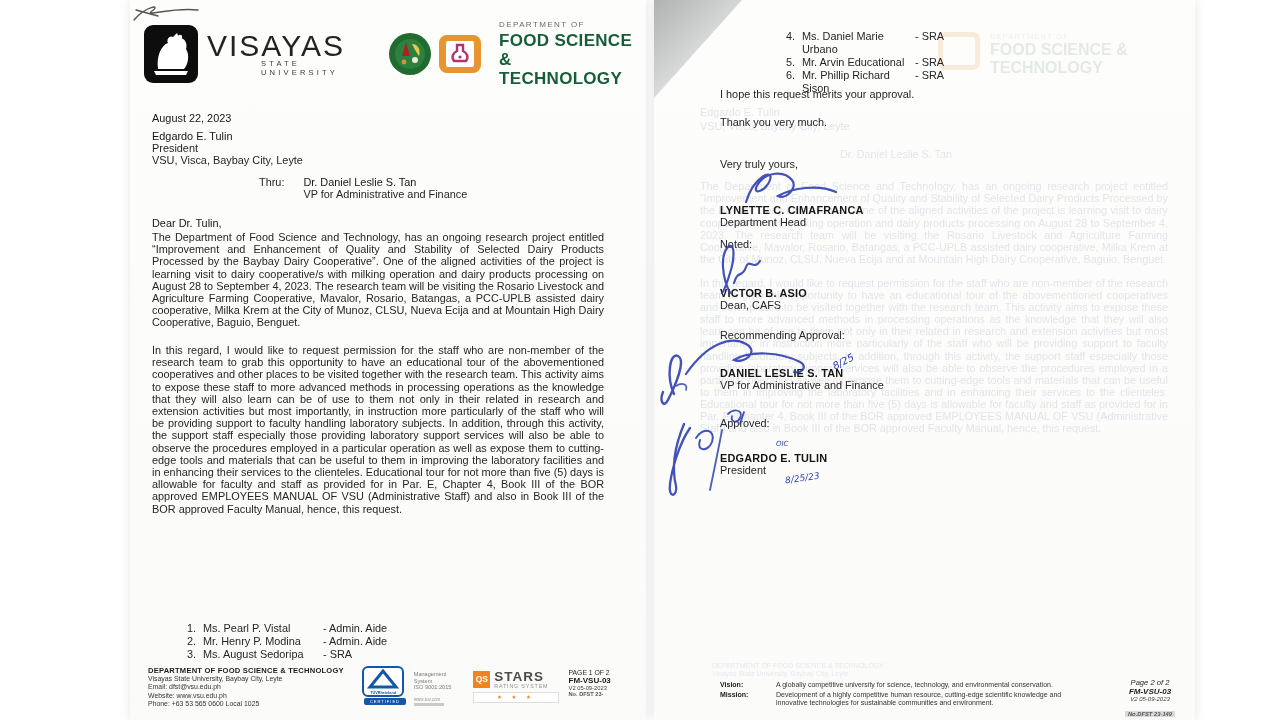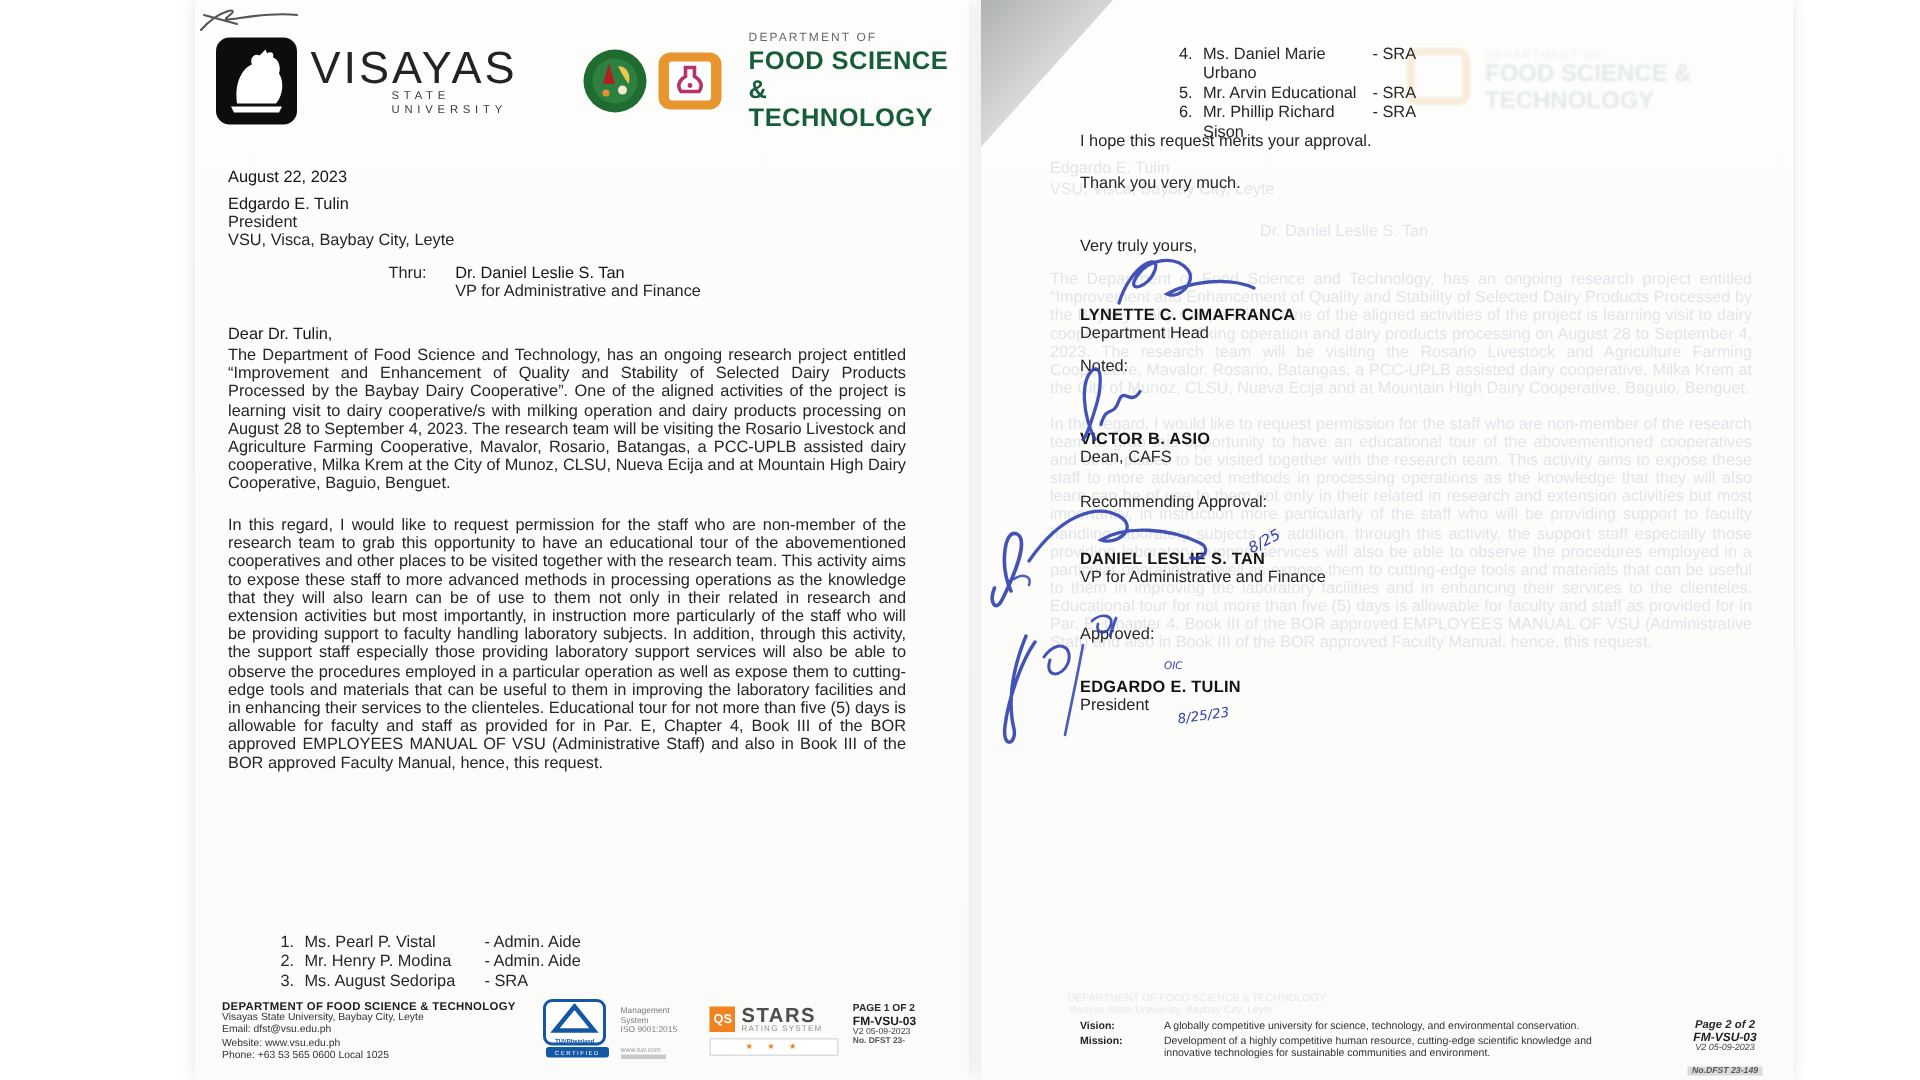--- a/index.html
+++ b/index.html
@@ -56,21 +56,21 @@
   .iso-url { font-size:4.6px; color:#9a9a9a; margin-top:6px; }
   .iso-bar { width:30px; height:3px; background:#c9c9c9; margin-top:1px; }
   .qs { margin-left:12px; width:86px; padding-top:4px; }
   .qs-top { display:flex; align-items:center; }
   .qs-box { width:17px; height:17px; background:#f08220; color:#fff; font-weight:700; font-size:8.5px; text-align:center; line-height:17px; }
   .qs-right { margin-left:4px; }
   .qs-stars { font-size:13.5px; font-weight:700; color:#4d4d4d; letter-spacing:1px; line-height:13px; }
   .qs-rating { font-size:5.4px; color:#919191; letter-spacing:.8px; }
   .qs-strip { margin-top:3px; border:1px solid #ddd; background:#fff; text-align:center; font-size:5.5px; color:#f08220; letter-spacing:4px; padding:1px 0 2px; }
   .pinfo { margin-left:10px; width:66px; padding-top:3px; }
-  .pi1 { font-size:6.8px; font-weight:700; color:#2a2a2a; }
+  .pi1 { font-size:6.8px; font-weight:400; color:#2a2a2a; }
   .pi2 { font-size:8px; font-weight:700; color:#1c1c1c; }
   .pi3 { font-size:5.8px; color:#444; }
   .pi4 { font-size:5.6px; color:#555; font-weight:700; }
 
   
   .fold { position:absolute; top:0; left:0; width:88px; height:98px; z-index:1;
     clip-path:polygon(0 0,100% 0,0 100%);
     background:linear-gradient(135deg,#aeb2b1 0%,#cfd1d0 40%,#eceded 75%,#f8f8f8 100%); }
   #p2-staff { top:30px; left:132px; }
   #p2-close1 { top:88px; left:66px; }

